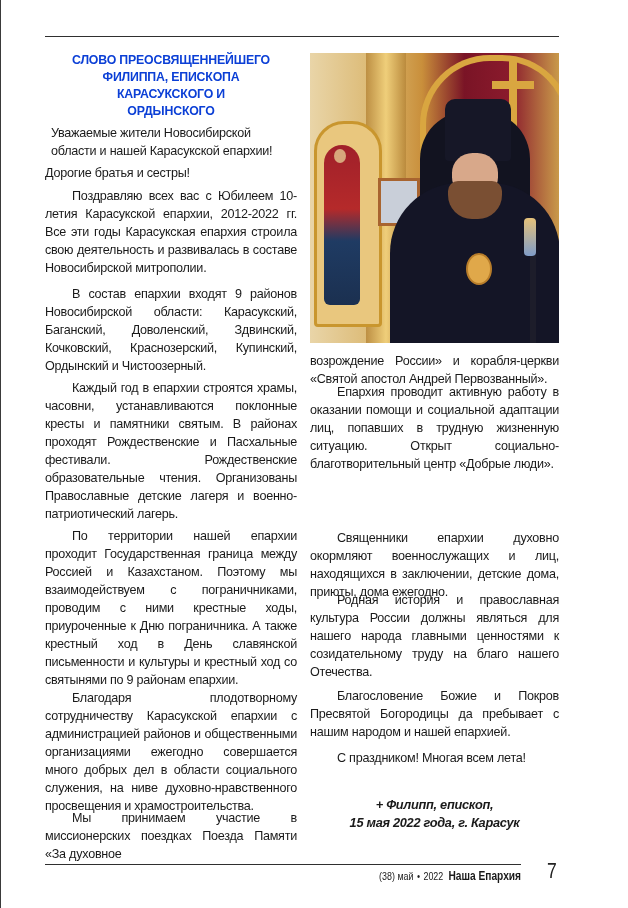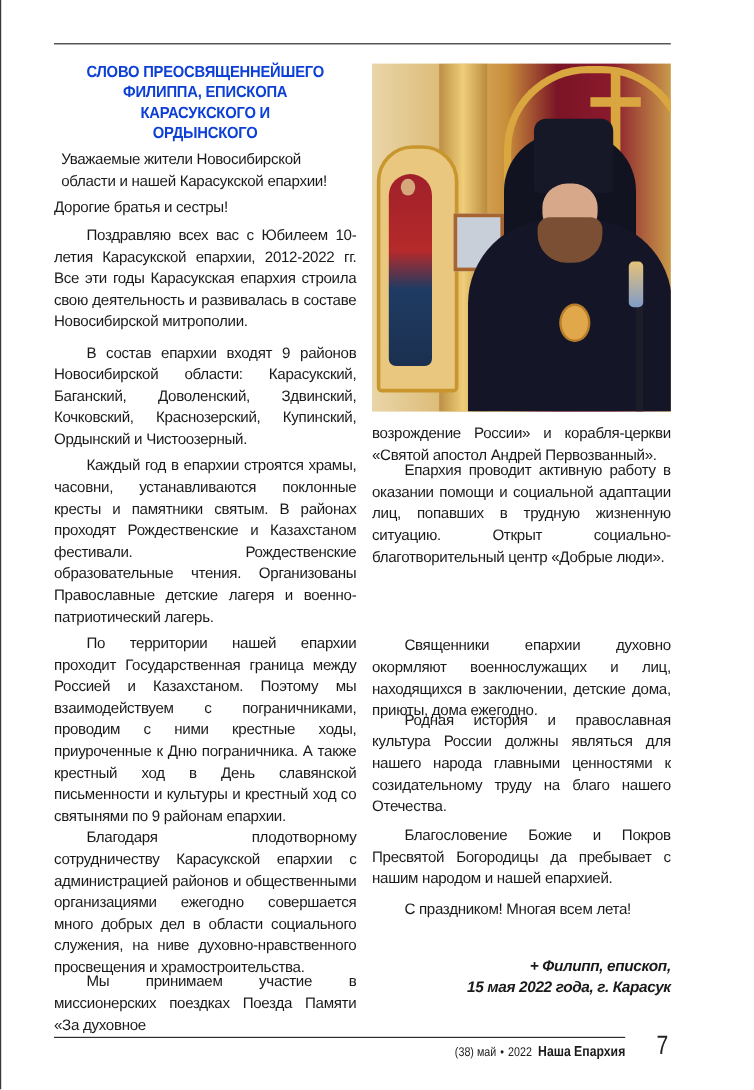--- a/index.html
+++ b/index.html
@@ -49,41 +49,41 @@
   .photo .panagia { position: absolute; left: 156px; top: 200px; width: 22px; height: 28px; background: #e0a84a; border-radius: 50%; border: 2px solid #b87d2a; }
   .photo .staff { position: absolute; left: 220px; top: 170px; width: 6px; height: 120px; background: #1d1d2a; }
   .photo .staff-top { position: absolute; left: 214px; top: 165px; width: 12px; height: 38px; background: linear-gradient(180deg, #e6c27a, #7f9cc8); border-radius: 4px; }
 
   .footer-text { position: absolute; top: 869px; right: 107px; font-size: 10.5px; line-height: 14px; white-space: nowrap; transform: scaleX(0.85); transform-origin: right top; }
   .footer-text .issue { color: #222; }
   .footer-text .dot { padding: 0 4px; }
   .footer-text .mag { font-weight: bold; font-size: 12px; margin-left: 6px; }
   .page-num { position: absolute; left: 547px; top: 858px; font-size: 22px; line-height: 26px; color: #222; transform: scaleX(0.8); transform-origin: left top; }
 
-  .sig { position: absolute; left: 310px; width: 249px; text-align: right; font-style: italic; font-weight: bold; font-size: 12.8px; line-height: 18px; letter-spacing: -0.3px; }
+  .sig { position: absolute; left: 310px; width: 249px; text-align: center; font-style: italic; font-weight: bold; font-size: 12.8px; line-height: 18px; letter-spacing: -0.3px; }
   .sig span { display: block; }
 </style>
 </head>
 <body>
 
 <div class="page-edge"></div>
 <div class="rule top"></div>
 
 <h1 class="title" style="margin:0;">
   <span>СЛОВО ПРЕОСВЯЩЕННЕЙШЕГО</span>
   <span>ФИЛИППА, ЕПИСКОПА КАРАСУКСКОГО И</span>
   <span>ОРДЫНСКОГО</span>
 </h1>
 
 <div class="col left" style="top:0;">
   <div class="blk center" style="top:124px; padding: 0 6px; box-sizing: border-box;">Уважаемые жители Новосибирской области и нашей Карасукской епархии!</div>
   <div class="blk center" style="top:164px;">Дорогие братья и сестры!</div>
   <div class="blk para" style="top:187px;">Поздравляю всех вас с Юбилеем 10-летия Карасукской епархии, 2012-2022 гг. Все эти годы Карасукская епархия строила свою деятельность и развивалась в составе Новосибирской митрополии.</div>
   <div class="blk para" style="top:285px;">В состав епархии входят 9 районов Новосибирской области: Карасукский, Баганский, Доволенский, Здвинский, Кочковский, Краснозерский, Купинский, Ордынский и Чистоозерный.</div>
-  <div class="blk para" style="top:379px;">Каждый год в епархии строятся храмы, часовни, устанавливаются поклонные кресты и памятники святым. В районах проходят Рождественские и Казахстаном фестивали. Рождественские образовательные чтения. Организованы Православные детские лагеря и военно-патриотический лагерь.</div>
+  <div class="blk para" style="top:379px;">Каждый год в епархии строятся храмы, часовни, устанавливаются поклонные кресты и памятники святым. В районах проходят Рождественские и Пасхальные фестивали. Рождественские образовательные чтения. Организованы Православные детские лагеря и военно-патриотический лагерь.</div>
   <div class="blk para" style="top:527px;">По территории нашей епархии проходит Государственная граница между Россией и Казахстаном. Поэтому мы взаимодействуем с пограничниками, проводим с ними крестные ходы, приуроченные к Дню пограничника. А также крестный ход в День славянской письменности и культуры и крестный ход со святынями по 9 районам епархии.</div>
   <div class="blk para" style="top:689px;">Благодаря плодотворному сотрудничеству Карасукской епархии с администрацией районов и общественными организациями ежегодно совершается много добрых дел в области социального служения, на ниве духовно-нравственного просвещения и храмостроительства.</div>
   <div class="blk para" style="top:809px;">Мы принимаем участие в миссионерских поездках Поезда Памяти «За духовное</div>
 </div>
 
 <div class="photo">
   <div class="column"></div>
   <div class="icon-panel"></div>
   <div class="madonna"></div>
   <div class="madonna-face"></div>

